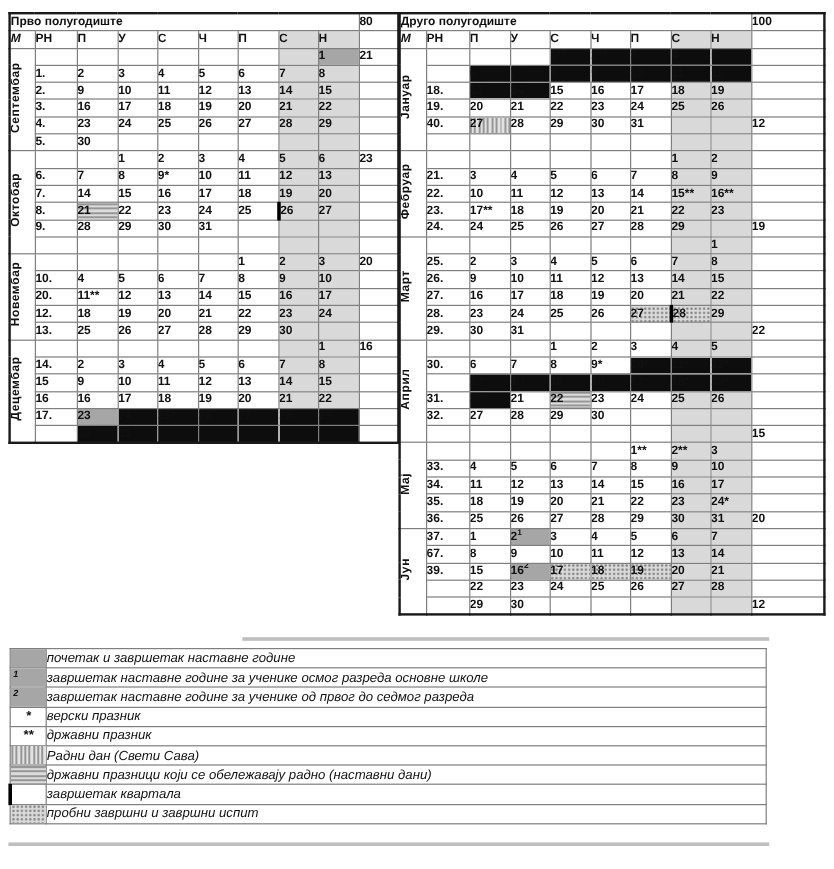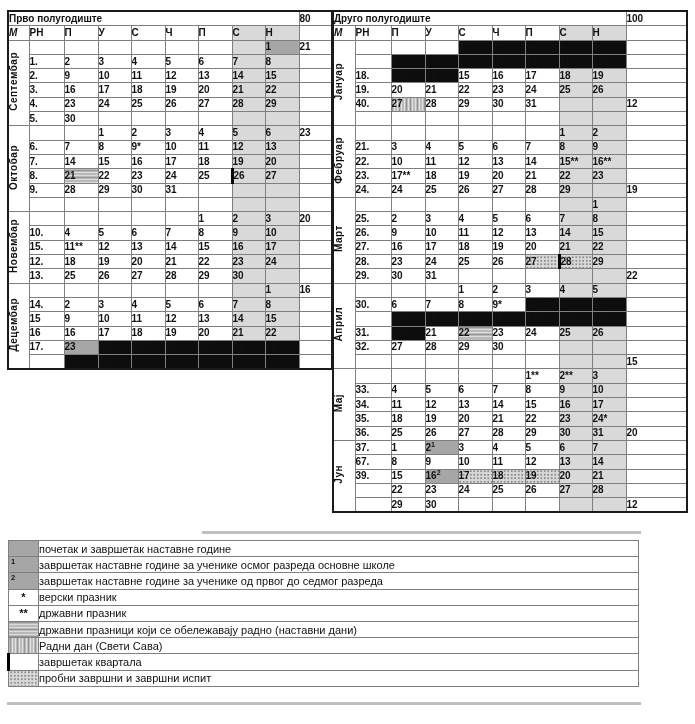--- a/index.html
+++ b/index.html
@@ -28,21 +28,21 @@
   td.week-start{border-left:2.2px solid #000;}
   .we{background:#d9d9d9;}
   .sg{background:#a6a6a6;}
   .bk{background:#0d0d0d;color:#fff;border-color:#0d0d0d;}
   .hs{background:repeating-linear-gradient(180deg,#969696 0px,#969696 1.6px,#dcdcdc 1.6px,#dcdcdc 3.6px);}
   .vs{background:repeating-linear-gradient(90deg,#969696 0px,#969696 1.6px,#e2e2e2 1.6px,#e2e2e2 3.6px);}
   .dt{background-color:#d9d9d9;background-image:radial-gradient(circle,#8a8a8a 0.9px,transparent 1.1px);background-size:3.5px 3.5px;}
   .qb{border-left:3px solid #000 !important;}
   sup{font-size:7px;line-height:0;vertical-align:super;}
   
-  #legend{position:absolute;left:7px;top:540px;}
+  #legend{position:absolute;left:7px;top:540px;font-style:italic;}
   table.leg{border-collapse:collapse;table-layout:fixed;border:1.5px solid #404040;width:630px;}
   table.leg td{border:1px solid #7f7f7f;height:15.2px;padding:0;font-size:11px;color:#111;vertical-align:middle;}
   td.lg-sym{text-align:center;position:relative;font-weight:bold;}
   td.lg-text{padding-left:8px;}
   td.lg-q{border-right:4px solid #000;}
   .sym-sup{position:absolute;top:0px;left:2px;font-size:7.5px;font-weight:bold;}
   .rule{position:absolute;background:#bfbfbf;height:3px;}
   #rule-top{left:202px;top:531px;width:439px;}
   #rule-bottom{left:7px;top:702px;width:634px;}
 </style>
@@ -231,21 +231,21 @@
           <td class="day-cell week-start">4</td>
           <td class="day-cell">5</td>
           <td class="day-cell">6</td>
           <td class="day-cell">7</td>
           <td class="day-cell">8</td>
           <td class="day-cell we">9</td>
           <td class="day-cell we">10</td>
           <td class="val-cell"></td>
         </tr>
         <tr>
-          <td class="rn-cell">15.</td>
+          <td class="rn-cell">20.</td>
           <td class="day-cell week-start">11**</td>
           <td class="day-cell">12</td>
           <td class="day-cell">13</td>
           <td class="day-cell">14</td>
           <td class="day-cell">15</td>
           <td class="day-cell we">16</td>
           <td class="day-cell we">17</td>
           <td class="val-cell"></td>
         </tr>
         <tr>
@@ -768,26 +768,26 @@
         </tr>
         <tr>
           <td class="lg-sym">*</td>
           <td class="lg-text">верски празник</td>
         </tr>
         <tr>
           <td class="lg-sym">**</td>
           <td class="lg-text">државни празник</td>
         </tr>
         <tr>
+          <td class="lg-sym vs"></td>
+          <td class="lg-text">Радни дан (Свети Сава)</td>
+        </tr>
+        <tr>
           <td class="lg-sym hs"></td>
           <td class="lg-text">државни празници који се обележавају радно (наставни дани)</td>
-        </tr>
-        <tr>
-          <td class="lg-sym vs"></td>
-          <td class="lg-text">Радни дан (Свети Сава)</td>
         </tr>
         <tr>
           <td class="lg-sym qb lg-q"></td>
           <td class="lg-text">завршетак квартала</td>
         </tr>
         <tr>
           <td class="lg-sym dt"></td>
           <td class="lg-text">пробни завршни и завршни испит</td>
         </tr>
       </tbody>

